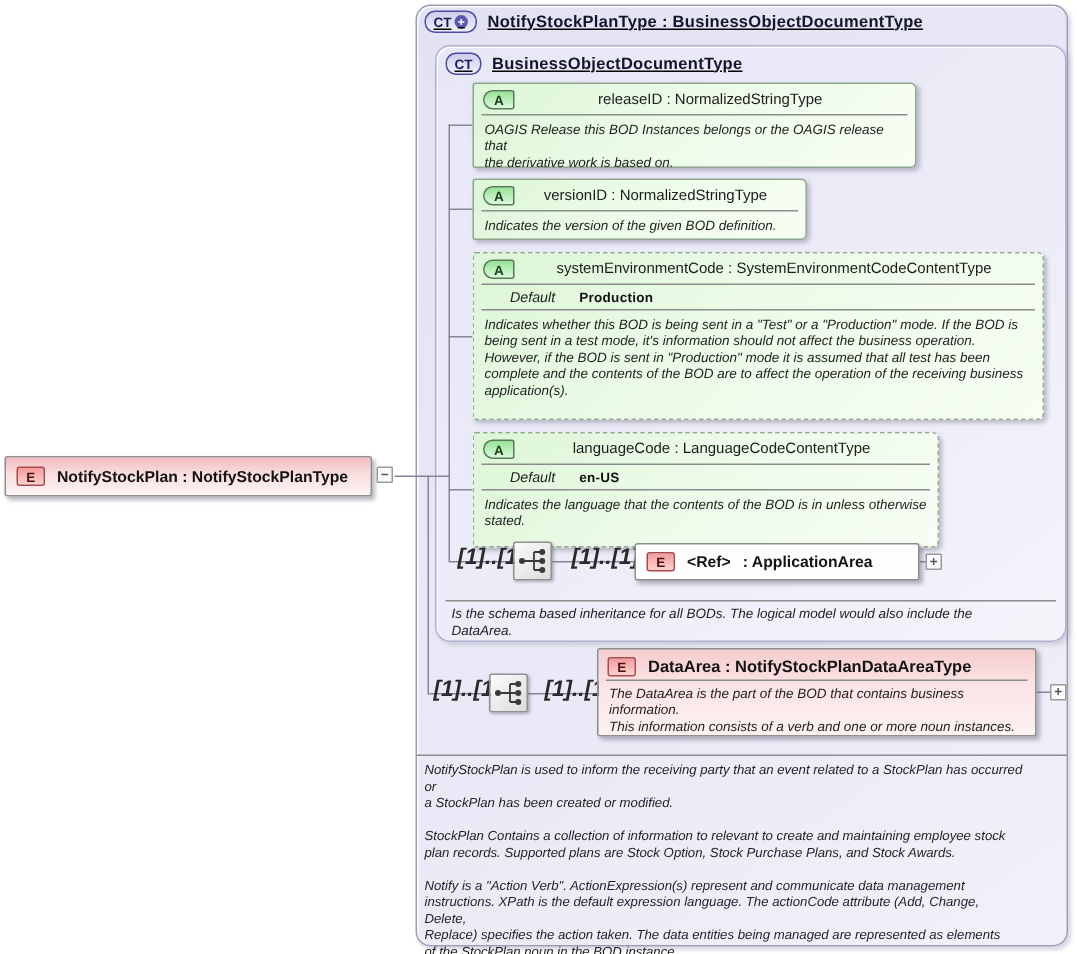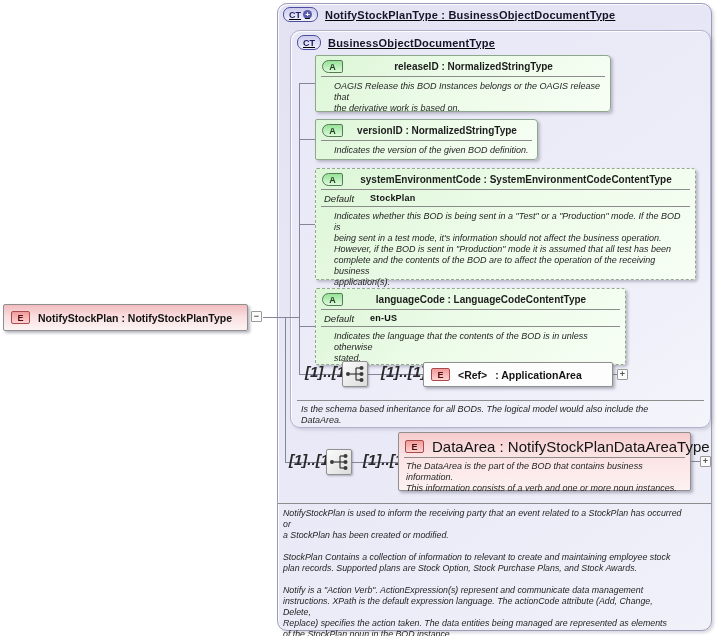--- a/index.html
+++ b/index.html
@@ -53,49 +53,49 @@
   .attr-box {
     position:absolute;
     background:linear-gradient(135deg,#dcf6d6 0%, #ecfbe8 45%, #f7fef4 100%);
     border:1px solid #8fa68f;
     border-radius:2px 4px 4px 2px;
     box-shadow:2px 2px 3px rgba(120,120,140,.45);
   }
   .attr-box.optional { border-style:dashed; border-color:#97a597; }
   .attr-title { display:flex; align-items:flex-start; padding:4px 6px 2px 6px; }
   .attr-title .t {
-    flex:1; text-align:center; font-weight:bold; font-size:10px; line-height:13px; color:#1c1c1c;
+    flex:1; text-align:center; font-weight:normal; font-size:10px; line-height:13px; color:#1c1c1c;
   }
   .hdiv { border-top:1px solid #8c8c8c; margin:1px 5px; }
-  .def-row { display:flex; align-items:center; padding:1px 8px; height:14px; }
+  .def-row { display:flex; align-items:center; padding:1px 24px; height:14px; }
   .def-row .lbl { font-style:italic; font-size:9.5px; color:#222; }
   .def-row .val { font-weight:bold; font-size:9px; color:#111; margin-left:16px; letter-spacing:.2px; }
   .doc { font-style:italic; font-size:9px; line-height:11px; color:#1f1f1f; white-space:pre-line; }
-  .attr-doc { padding:3px 7px 4px 18px; }
+  .attr-doc { padding:3px 7px 4px 7px; }
 
   
   .el-box {
     position:absolute; display:flex; align-items:center; gap:8px; padding-left:7px;
     border:1px solid #8f8f8f; border-radius:2px;
     box-shadow:2px 2px 3px rgba(110,110,130,.5);
   }
   .el-box .t { font-weight:bold; font-size:10.5px; color:#141414; white-space:nowrap; }
   .root-el { left:3px; top:304px; width:245px; height:27px;
     background:linear-gradient(to bottom,#f2bcbf 0%, #f9dedf 45%, #fdf4f4 100%); }
   .ref-el { left:423px; top:362px; width:190px; height:25px; background:#fdfdfd; }
   .ref-el .type-t { }
 
   .dataarea-box {
     position:absolute; left:398px; top:432px; width:293px; height:59px;
     background:linear-gradient(to bottom,#f6ccce 0%, #fbe3e4 40%, #fdf1f1 100%);
     border:1px solid #8f8f8f; border-radius:2px;
     box-shadow:2px 2px 3px rgba(110,110,130,.5);
   }
   .dataarea-box .title-row { display:flex; align-items:center; gap:8px; padding:5px 6px 1px 6px; }
-  .dataarea-box .t { font-weight:normal; font-size:15px; color:#141414; white-space:nowrap; }
+  .dataarea-box .t { font-weight:bold; font-size:11px; color:#141414; white-space:nowrap; }
   .dataarea-box .attr-doc { padding:2px 7px; }
 
   
   .line { position:absolute; background:#85859a; }
   .card {
     position:absolute; font-weight:bold; font-style:italic; font-size:15px; color:#2a2a2a;
     width:34px; text-align:right; white-space:nowrap;
   }
   .seq-icon {
     position:absolute; width:26px; height:26px;
@@ -169,21 +169,21 @@
   </div>
 
   <div class="attr-box optional" style="left:315px; top:168px; width:381px; height:112px;">
     <div class="attr-title">
       <span class="ic-a">A</span>
       <span class="t">systemEnvironmentCode : SystemEnvironmentCodeContentType</span>
     </div>
     <div class="hdiv"></div>
     <div class="def-row">
       <span class="lbl">Default</span>
-      <span class="val">StockPlan</span>
+      <span class="val">Production</span>
     </div>
     <div class="hdiv"></div>
     <div class="doc attr-doc">Indicates whether this BOD is being sent in a "Test" or a "Production" mode. If the BOD is
 being sent in a test mode, it's information should not affect the business operation.
 However, if the BOD is sent in "Production" mode it is assumed that all test has been
 complete and the contents of the BOD are to affect the operation of the receiving business
 application(s).</div>
   </div>
 
   <div class="attr-box optional" style="left:315px; top:288px; width:311px; height:77px;">

